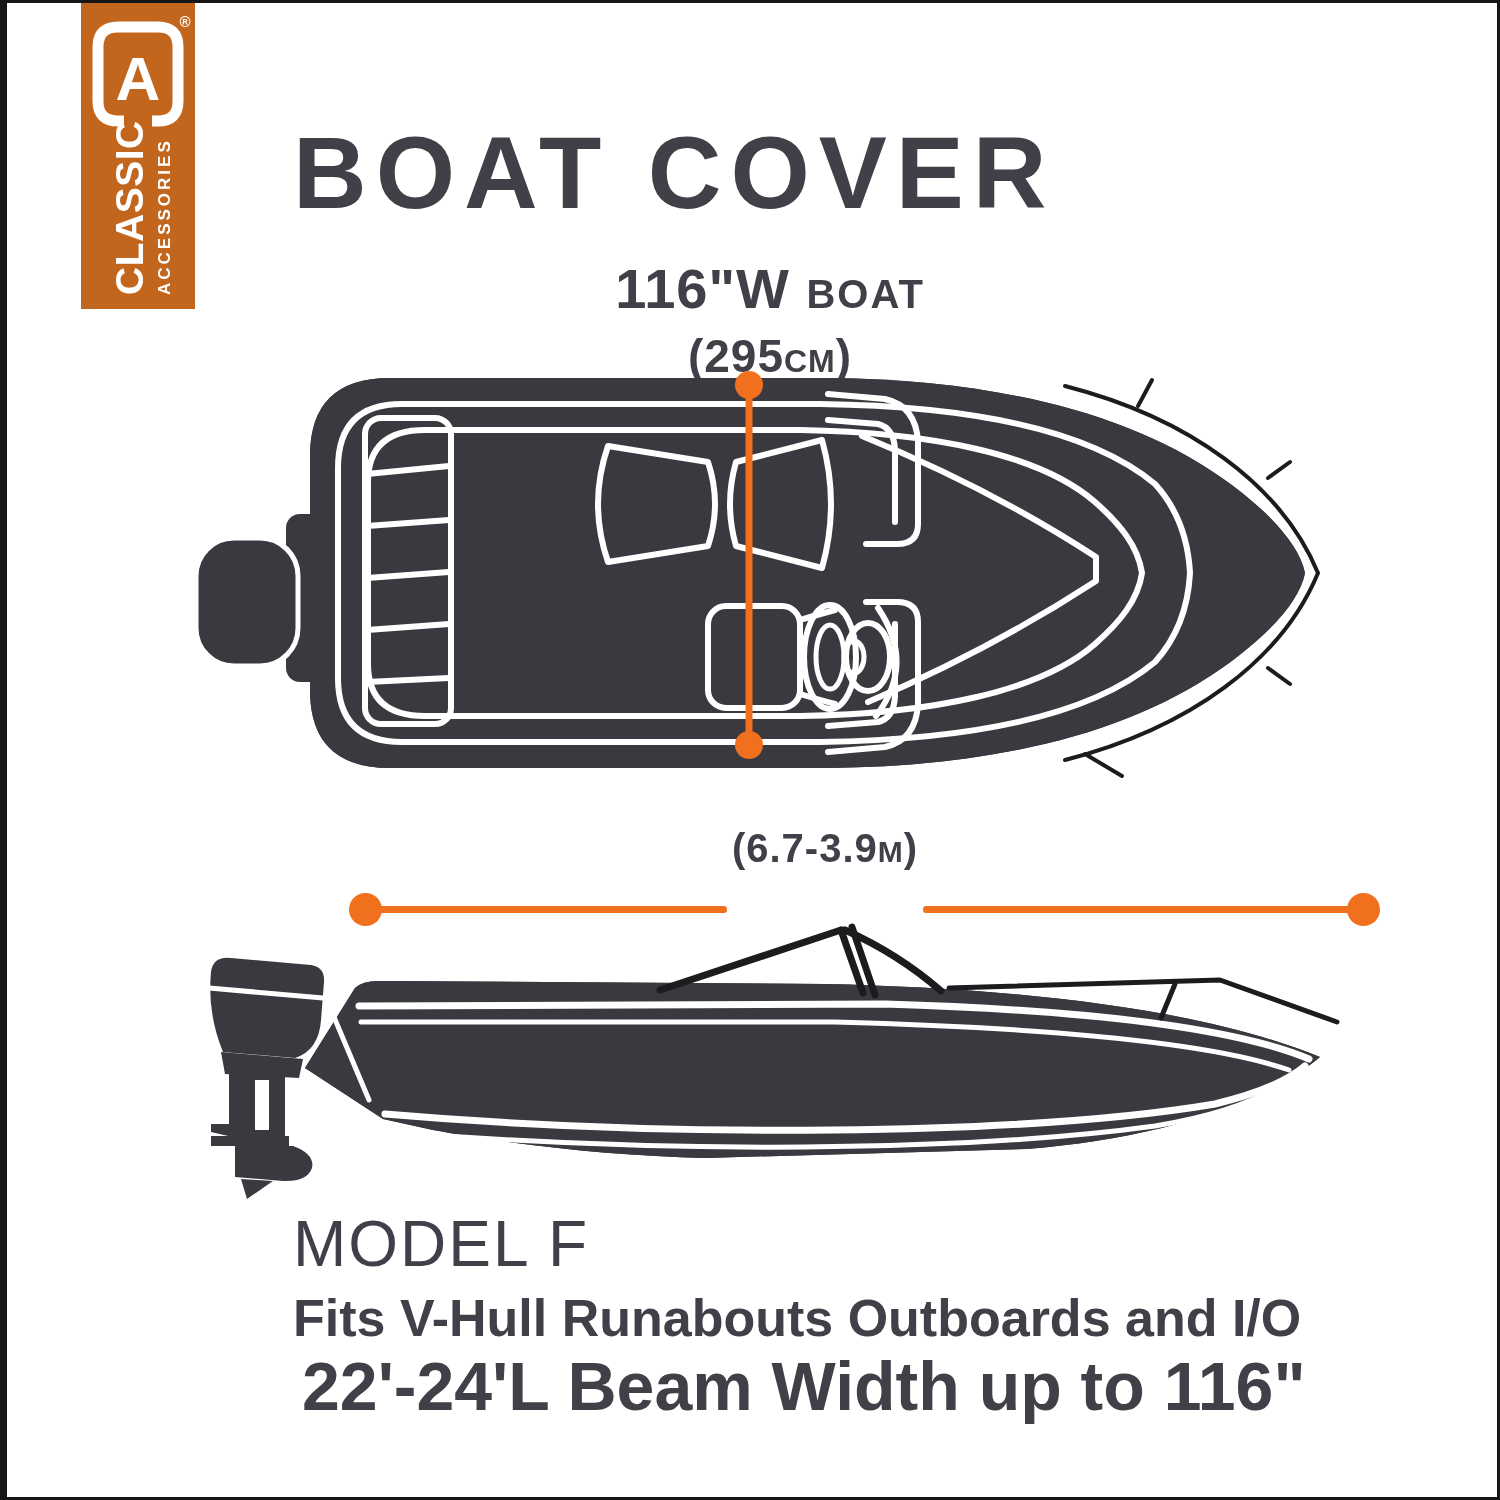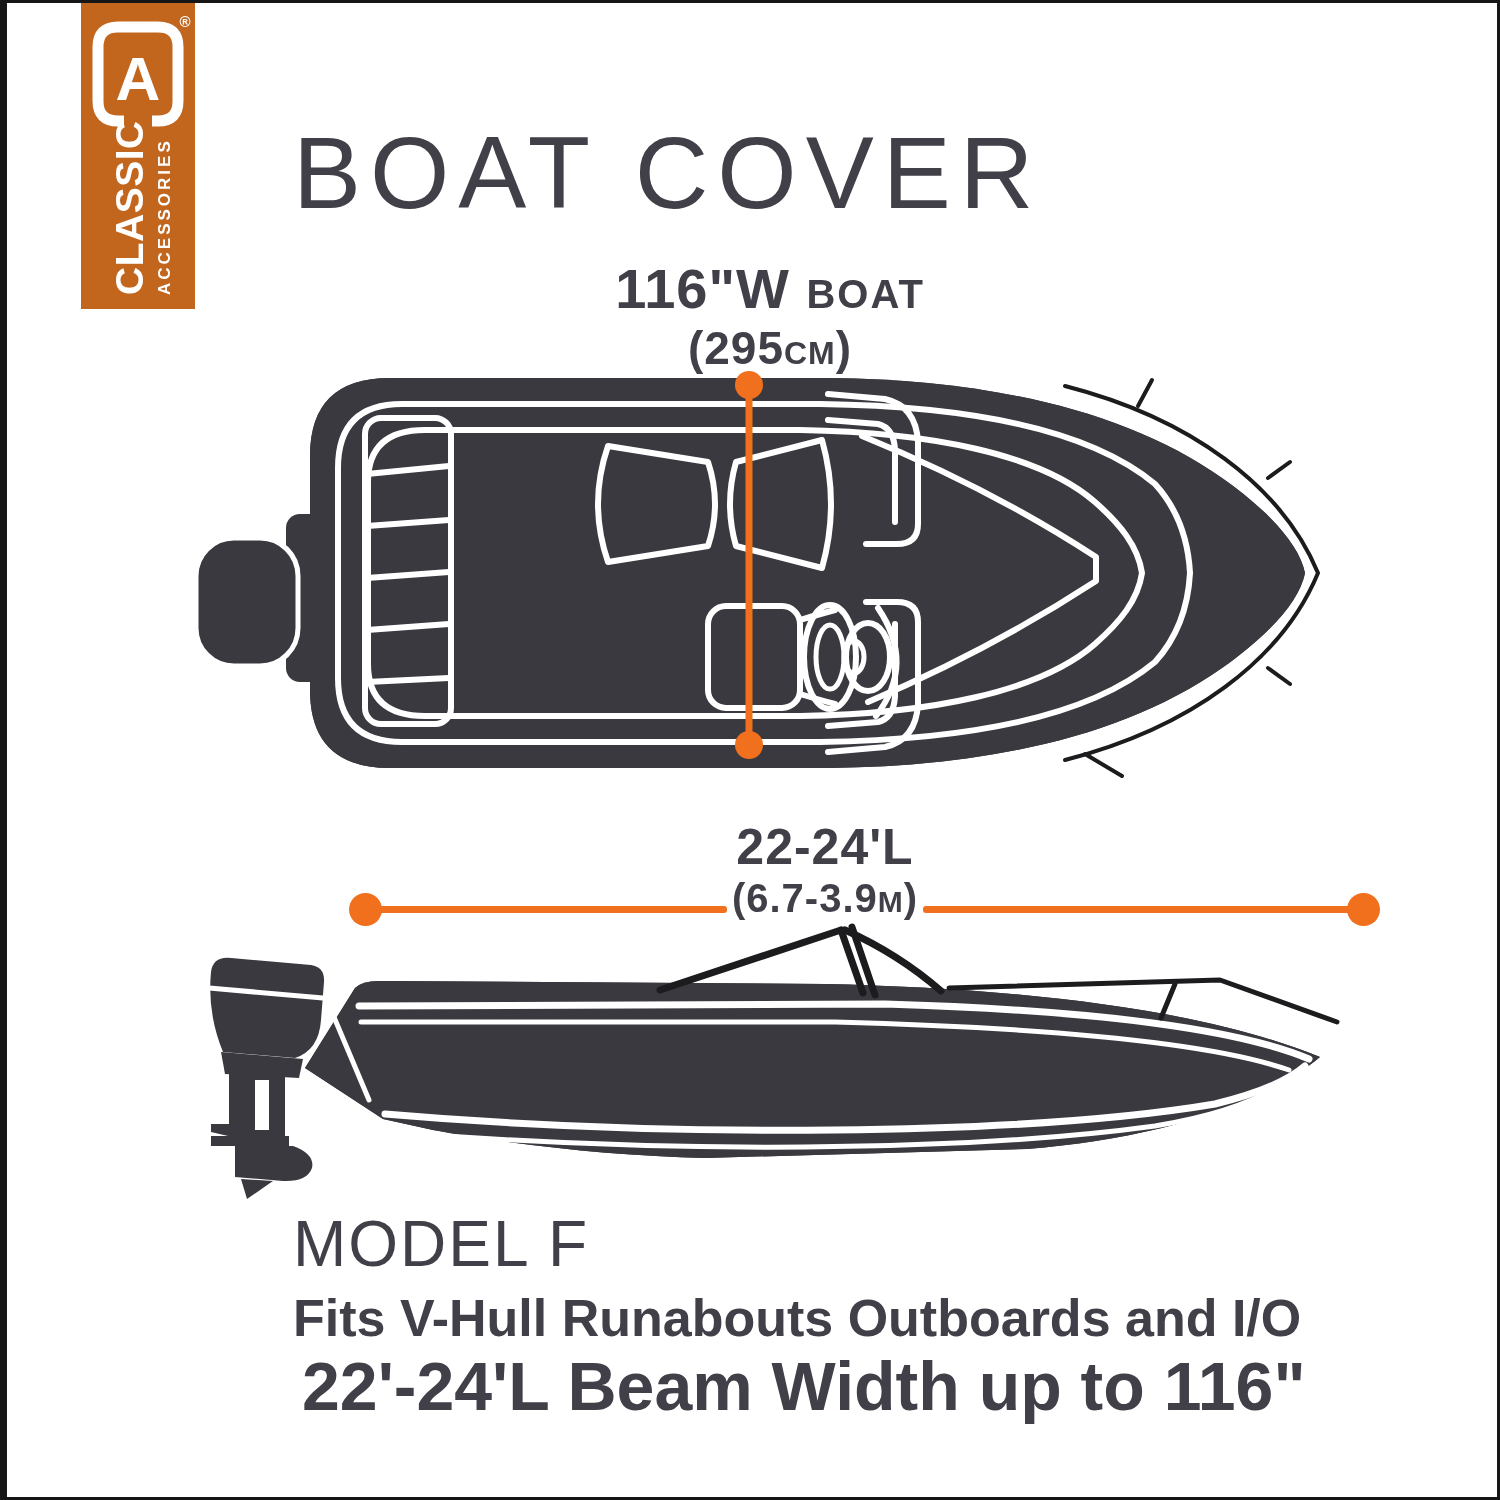--- a/index.html
+++ b/index.html
@@ -9,28 +9,28 @@
   #stage{
     position:relative;width:1500px;height:1500px;background:var(--bg);
     font-family:"Liberation Sans", sans-serif;color:var(--text);overflow:hidden;
   }
   .frame{position:absolute;inset:0;border:3px solid #161616;border-left-width:7px;pointer-events:none;z-index:50;}
 
   
   .badge{position:absolute;left:81px;top:3px;width:114px;height:306px;background:var(--badge);}
 
   
-  .title{position:absolute;left:293px;top:122px;font-size:102px;line-height:1;font-weight:normal;
+  .title{position:absolute;left:293px;top:122px;font-size:102px;line-height:1;font-weight:bold;
          letter-spacing:9px;color:var(--text);white-space:nowrap;text-align:right;}
 
   
   .beam-label{position:absolute;left:500px;top:261px;width:540px;text-align:center;color:var(--text);}
   .beam-line1{font-weight:bold;font-size:56px;line-height:1.0;letter-spacing:1px;}
   .beam-line1 .unit-small{font-size:40px;letter-spacing:2px;}
-  .beam-line2{font-weight:bold;font-size:46px;line-height:1.0;margin-top:8px;letter-spacing:1px;}
+  .beam-line2{font-weight:bold;font-size:46px;line-height:1.0;margin-top:16px;letter-spacing:1px;}
   .beam-line2 .unit-small{font-size:32px;}
 
   .len-label{position:absolute;left:590px;top:822px;width:470px;text-align:center;color:var(--text);z-index:5;}
   .len-line1{font-weight:bold;font-size:50px;line-height:1.0;letter-spacing:1px;}
   .len-line2{font-weight:bold;font-size:40px;line-height:1.0;margin-top:6px;letter-spacing:1px;}
   .len-line2 .unit-small{font-size:30px;}
 
   
   .len-seg{position:absolute;top:906px;height:7px;background:var(--accent);border-radius:3px;}
   .len-seg.s1{left:365px;width:362px;}
@@ -163,21 +163,20 @@
       <circle cx="559" cy="379" r="14" class="accent-fill"></circle>
     </g>
   </svg>
 
   <div class="len-seg s1"></div>
   <div class="len-seg s2"></div>
   <div class="len-dot d1"></div>
   <div class="len-dot d2"></div>
 
   <div class="len-label">
-    <div class="len-line1">22-24'L</div>
     <div class="len-line2">
       <span>(6.7-3.9</span><span class="unit-small">M</span><span>)</span>
     </div>
   </div>
 
   <svg class="sideview" viewBox="0 0 1200 300">
     <defs>
       <pattern id="wm2" width="210" height="180" patternUnits="userSpaceOnUse" patternTransform="rotate(-14)">
         <g fill="none" stroke="#ffffff" stroke-opacity="0.05" stroke-width="14">
           <rect x="20" y="18" width="92" height="92" rx="20"></rect>

